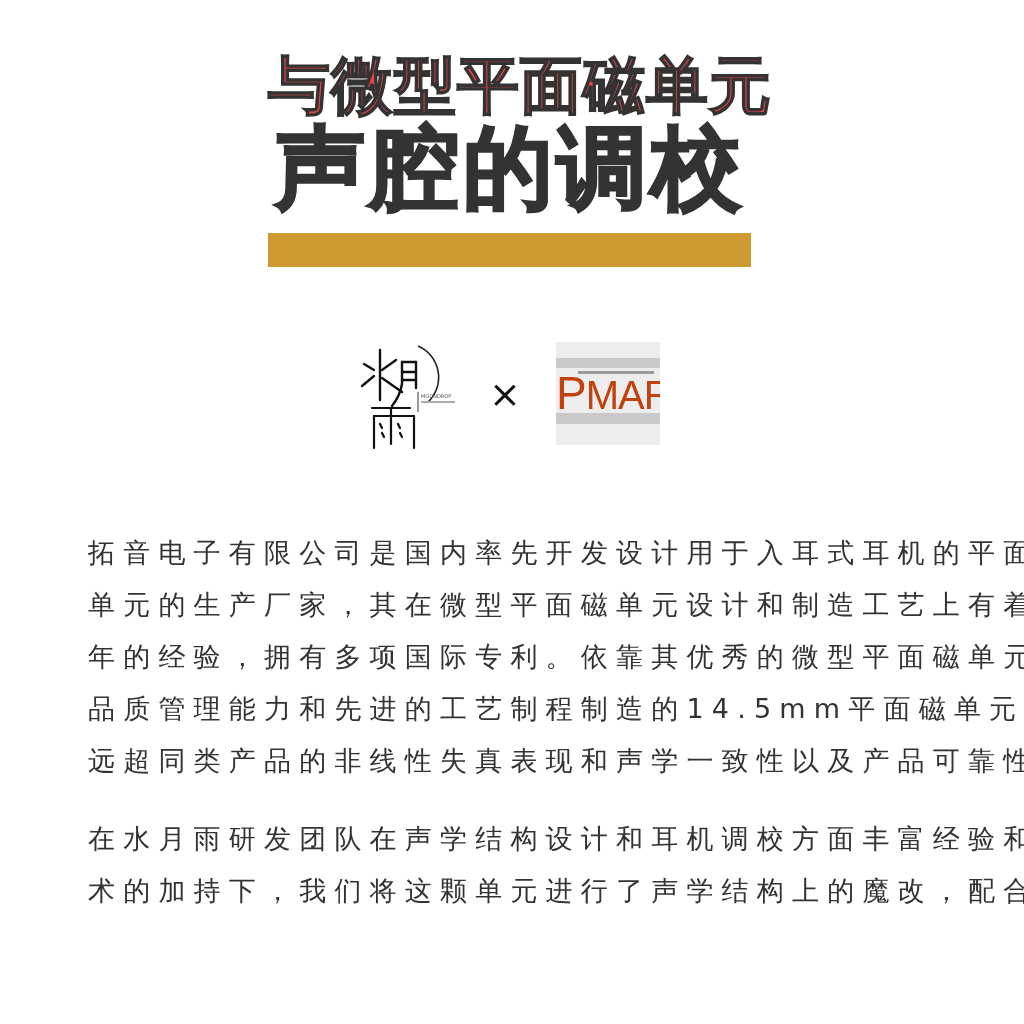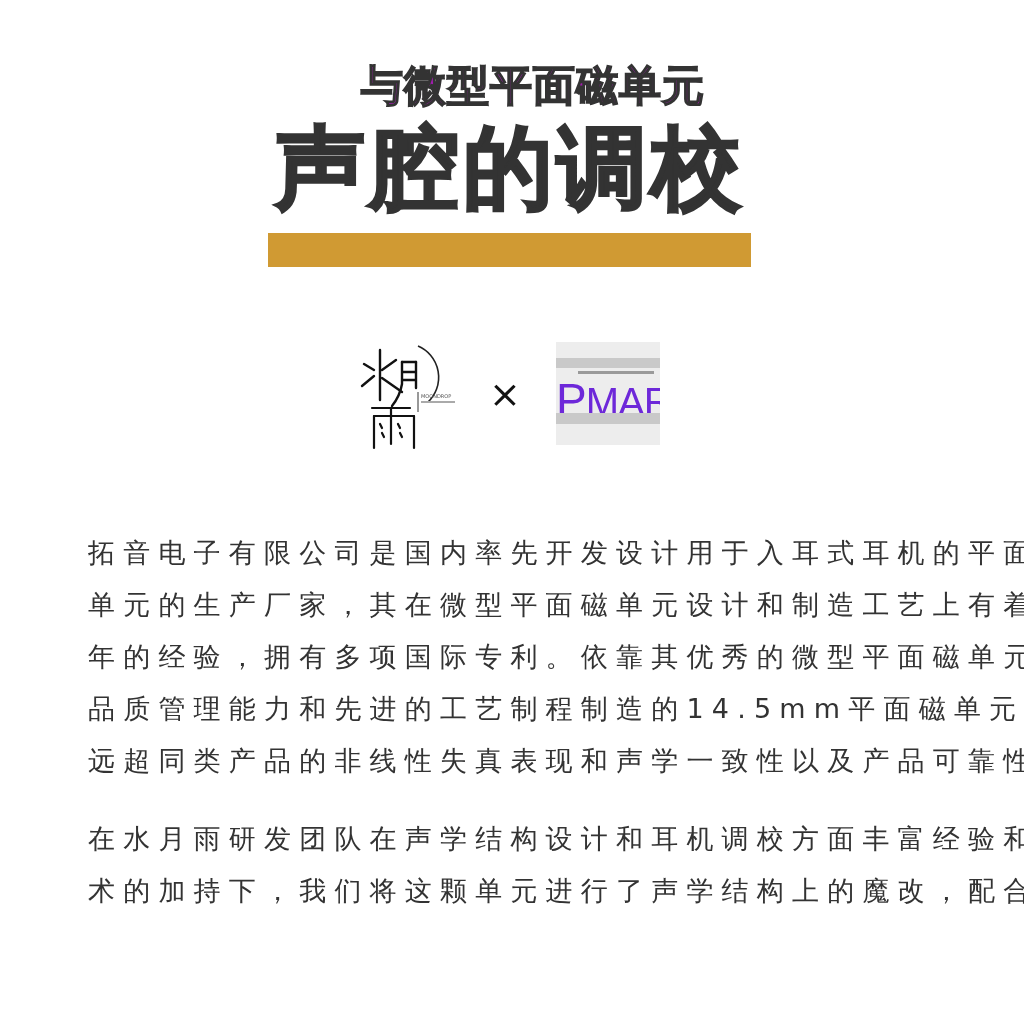--- a/index.html
+++ b/index.html
@@ -17,27 +17,26 @@
     }
     .title-block {
       position: absolute;
       left: 268px;
       top: 52px;
       width: 484px;
       text-align: center;
     }
     .title-line1 {
       display: block;
-      font-size: 42px;
+      font-size: 62px;
       line-height: 68px;
       font-weight: 900;
-      color: #a21caf;
+      color: #ef4444;
       letter-spacing: 1px;
       white-space: nowrap;
-      margin-left: 46px;
       -webkit-text-stroke: 1.5px #333333;
     }
     .title-line2 {
       display: block;
       font-size: 90px;
       line-height: 100px;
       font-weight: 900;
       color: #333333;
       letter-spacing: 4px;
       white-space: nowrap;
@@ -106,23 +105,23 @@
       height: 3px;
       background: #9a9a9a;
     }
     .pmar-text {
       position: absolute;
       left: 0px;
       top: 30px;
       width: 104px;
       font-family: "Liberation Sans", sans-serif;
       font-size: 40px;
-      line-height: 56px;
+      line-height: 42px;
       font-weight: 400;
-      color: #6d28d9;
+      color: #c2410c;
       letter-spacing: -1px;
       white-space: nowrap;
     }
     .pmar-text .big-p {
       font-size: 46px;
     }
 
     
     .body-text {
       position: absolute;

